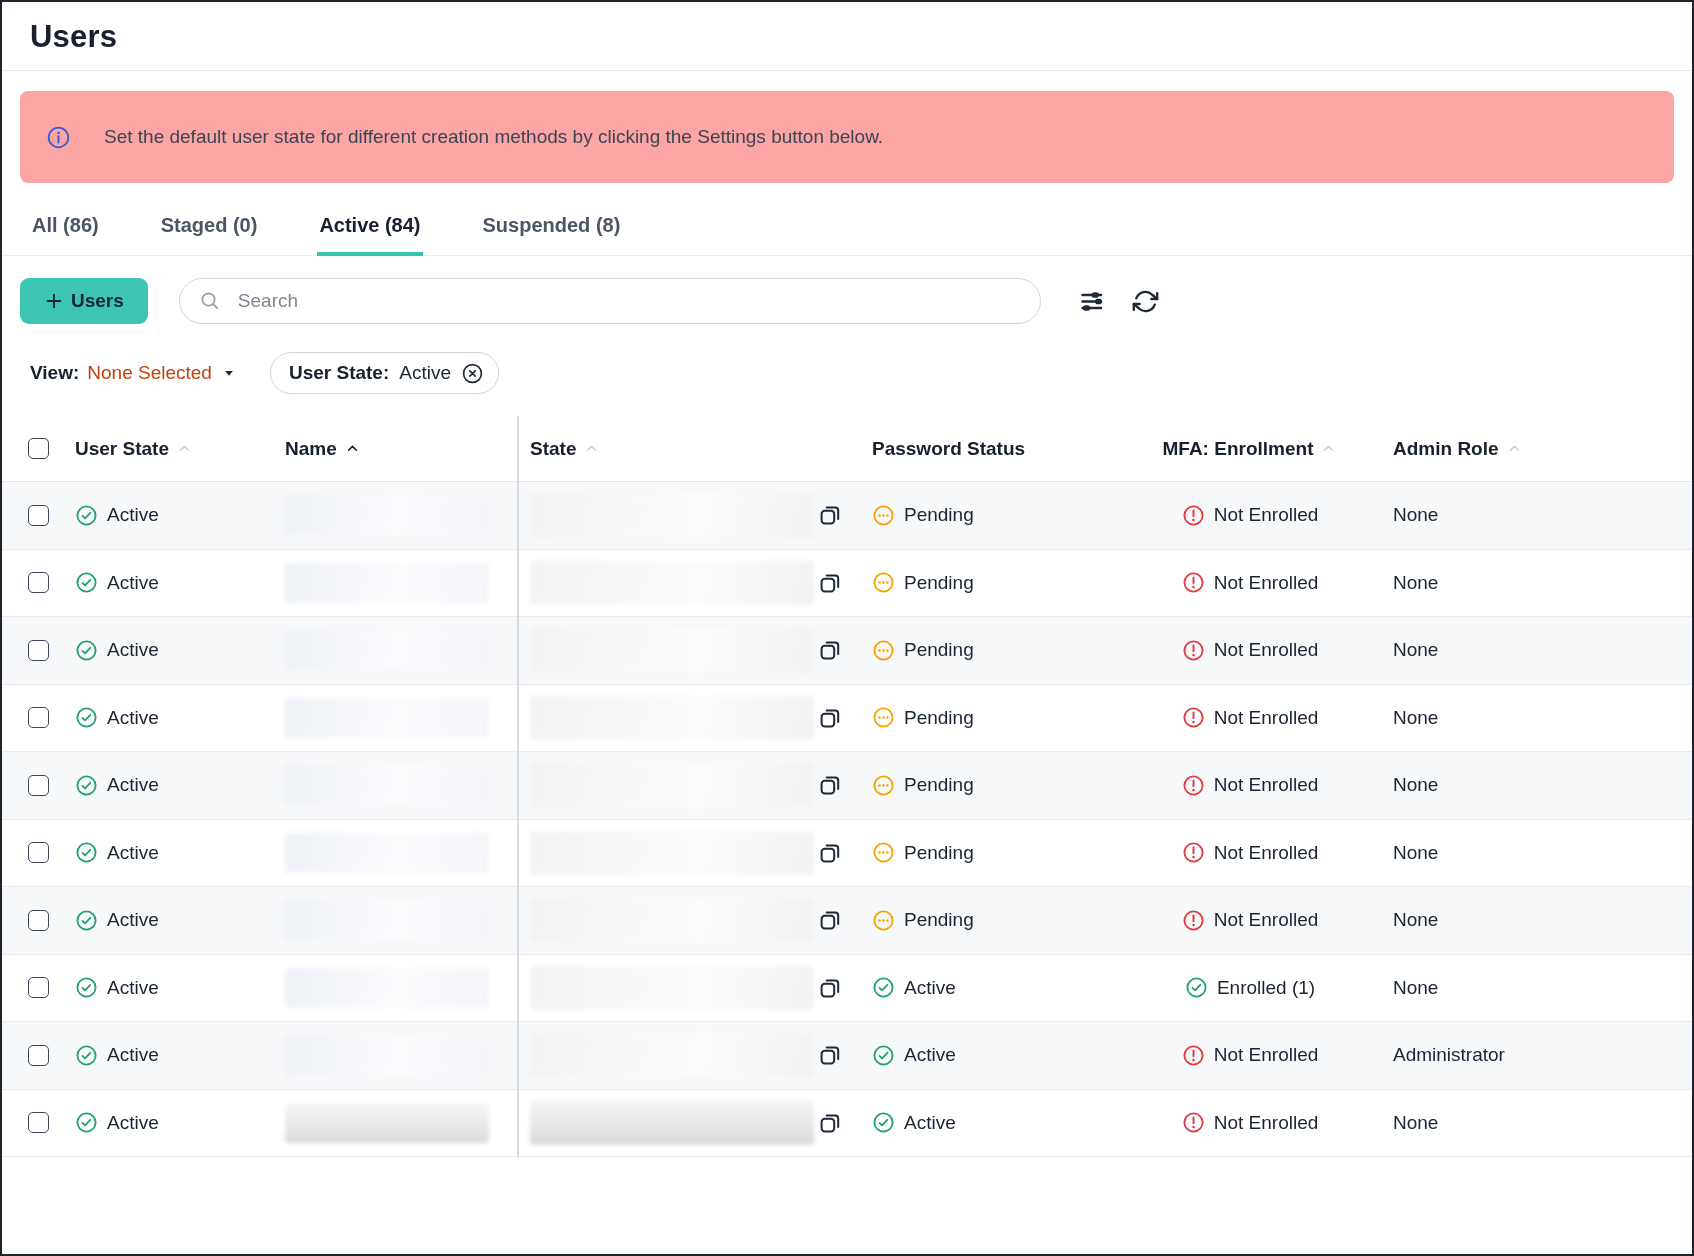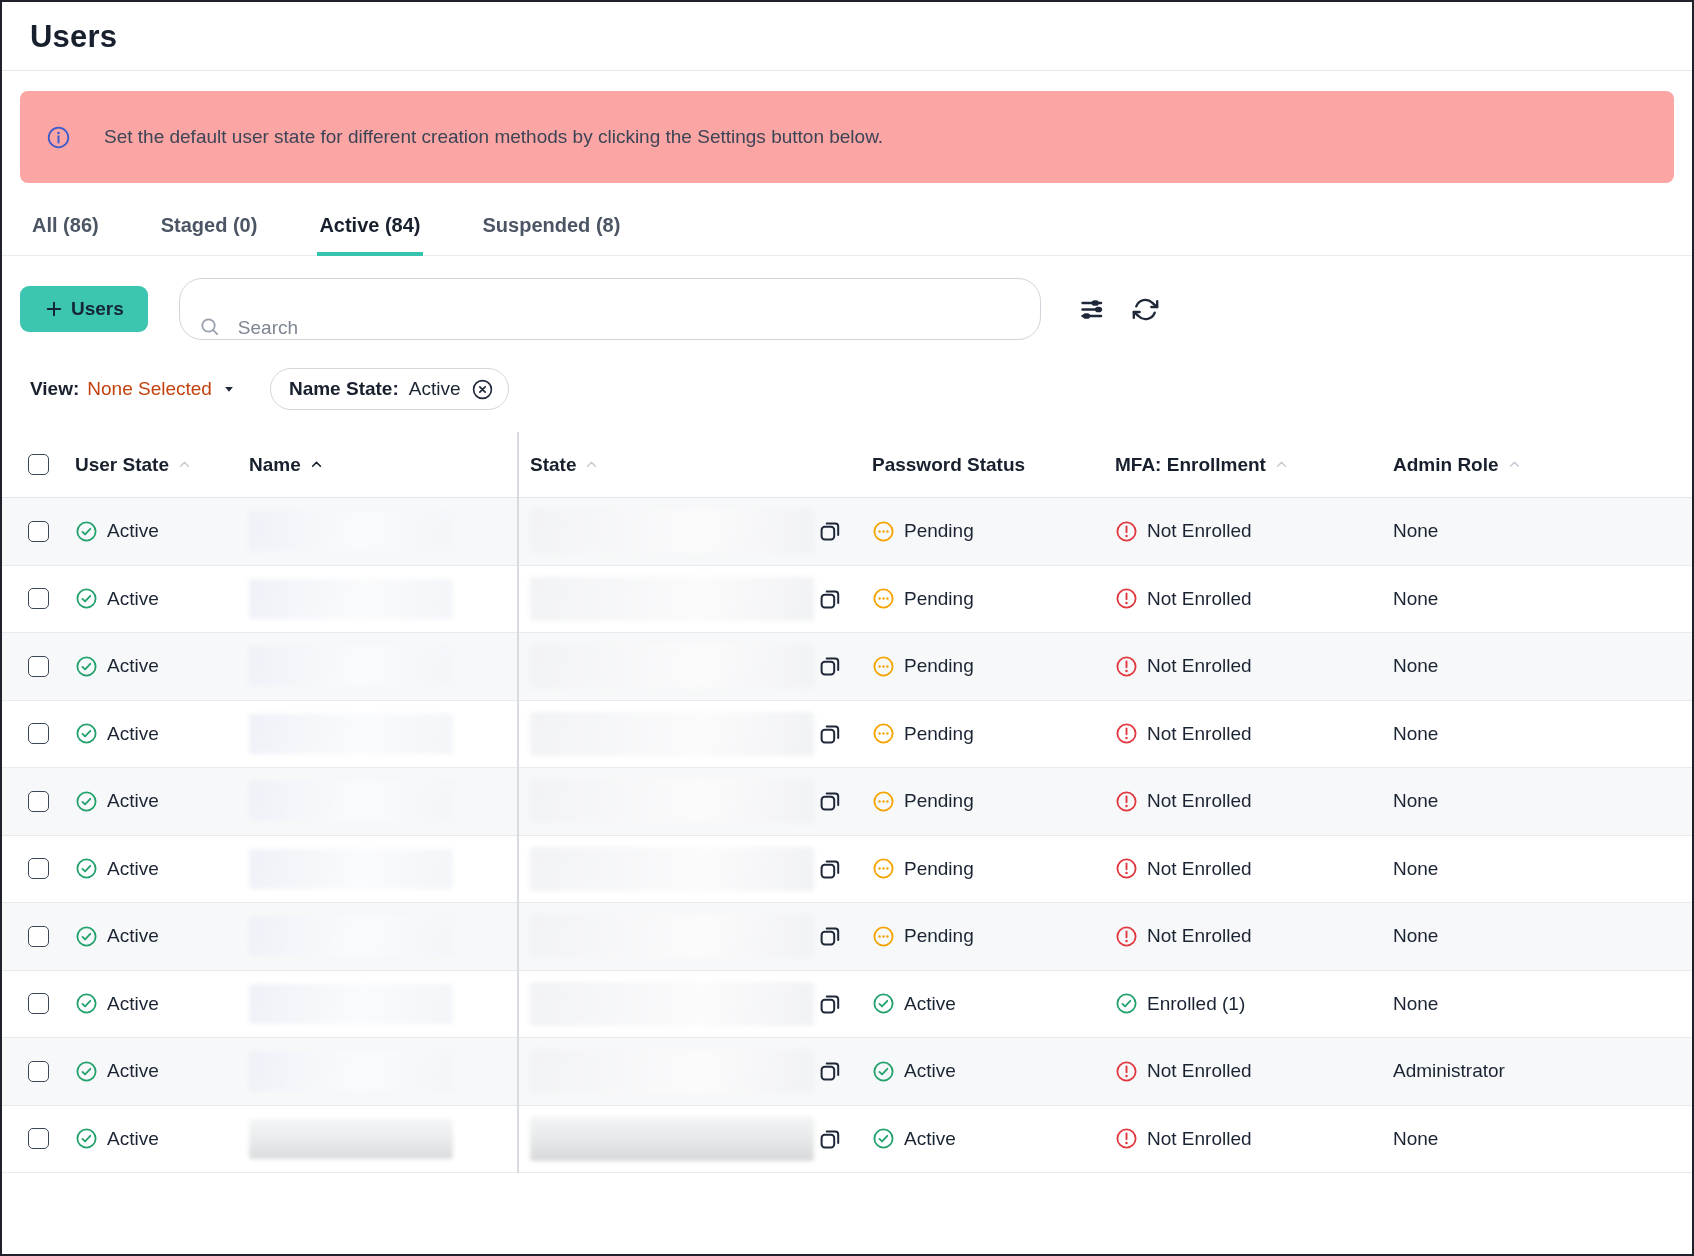--- a/index.html
+++ b/index.html
@@ -53,23 +53,23 @@
   .toolbar { margin:22px 18px 0 18px; display:flex; align-items:center; }
   .add-users-btn {
     background:#3cc5b0; border:none; border-radius:9px;
     height:46px; padding:0 24px;
     display:flex; align-items:center; gap:7px;
     font-family:inherit; font-size:19px; font-weight:bold; color:#152638;
     cursor:pointer;
   }
   .search-wrap {
     margin-left:31px;
-    width:862px; height:62px;
+    width:862px; height:46px;
     border:1px solid #cfd5db; border-radius:23px;
-    display:flex; align-items:flex-end;
+    display:flex; align-items:center;
     padding:0 18px; gap:16px;
     background:#fff;
   }
   .search-wrap input {
     border:none; outline:none; flex:1;
     font-family:inherit; font-size:19px; color:#1b2433;
     background:transparent;
   }
   .search-wrap input::placeholder { color:#7e8694; }
   .icon-btn { background:none; border:none; cursor:pointer; display:flex; align-items:center; justify-content:center; }
@@ -101,24 +101,24 @@
     display:grid;
     grid-template-columns:56px 184px 275px 345px 245px 278px 1fr;
     align-items:center;
   }
   .thead { height:66px; border-bottom:1px solid #e3e6ea; font-weight:bold; font-size:19px; color:#18202e; }
   .tr { height:67.5px; border-bottom:1px solid #e8eaee; font-size:19px; background:#fff; }
   .tbody .tr:nth-child(odd) { background:#f7f8f9; }
 
   .c-check { padding-left:26px; display:flex; align-items:center; }
   .c-state { padding-left:17px; display:flex; align-items:center; gap:9px; }
-  .c-name  { padding-left:7px;  display:flex; align-items:center; }
+  .c-name  { padding-left:7px;  display:flex; align-items:center;margin-left:36px; }
   .c-email { padding-left:13px; display:flex; align-items:center; }
   .c-pass  { padding-left:10px; display:flex; align-items:center; gap:9px;text-align:center; }
-  .c-mfa   { padding-left:8px;  display:flex; align-items:center; gap:9px; }
+  .c-mfa   { padding-left:8px;  display:flex; align-items:center; gap:9px;justify-content:center; }
   .c-role  { padding-left:8px; }
 
   .hcell { display:flex; align-items:center; gap:7px; cursor:pointer; }
   .sort-caret { display:flex; }
   .sort-caret.active { color:#18202e; }
   .sort-caret.inactive { color:#c9ced6; }
 
   .checkbox {
     width:21px; height:21px;
     border:1.6px solid #3b4759; border-radius:5px;
@@ -229,21 +229,21 @@
     <div class="view-dd">
       <b>View:</b>
       <span>None Selected</span>
       <span style="display:flex">
         <svg width="18" height="18" viewBox="0 0 24 24">
             <path d="M6.8 9.4h10.4L12 15.6z" fill="#1e2838"></path>
           </svg>
       </span>
     </div>
     <div class="chip">
-      <b>Name State:</b>
+      <b>User State:</b>
       <span>Active</span>
       <button class="icon-btn">
         <span style="display:flex">
           <svg width="23" height="23" viewBox="0 0 24 24">
               <circle cx="12" cy="12" r="9.3" fill="none" stroke="#1e2838" stroke-width="1.7"></circle>
               <path d="M9.2 9.2l5.6 5.6M14.8 9.2l-5.6 5.6" stroke="#1e2838" stroke-width="1.7" stroke-linecap="round"></path>
             </svg>
         </span>
       </button>
     </div>

